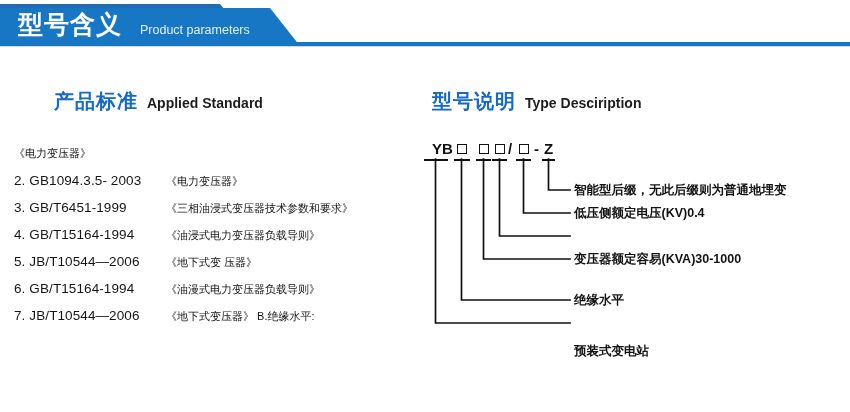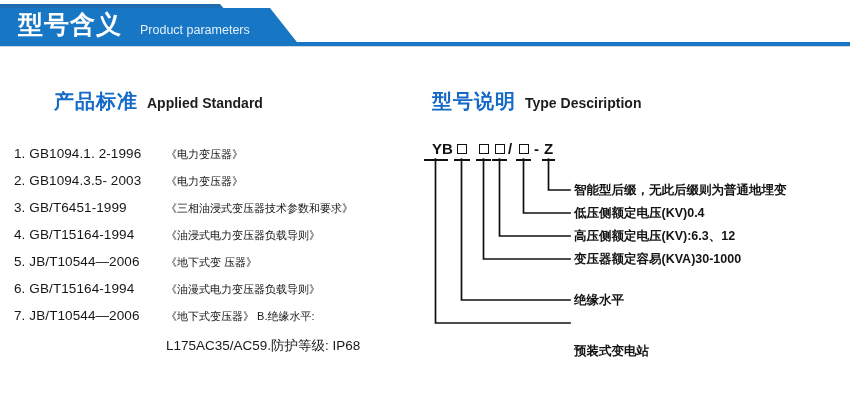--- a/index.html
+++ b/index.html
@@ -110,21 +110,20 @@
 <div class="sec-head" id="head-left">
   <span class="cn">产品标准</span><span class="en">Applied Standard</span>
 </div>
 
 <div class="sec-head" id="head-right">
   <span class="cn">型号说明</span><span class="en">Type Desciription</span>
 </div>
 
 <div class="std-list">
   <div class="std-row">
-    <span class="std-code"><span>1.</span>&nbsp;<span>GB1094.1. 2-1996</span></span>
       <span class="std-name">《电力变压器》</span>
   </div>
   <div class="std-row">
     <span class="std-code"><span>2.</span>&nbsp;<span>GB1094.3.5- 2003</span></span>
       <span class="std-name">《电力变压器》</span>
   </div>
   <div class="std-row">
     <span class="std-code"><span>3.</span>&nbsp;<span>GB/T6451-1999</span></span>
       <span class="std-name">《三相油浸式变压器技术参数和要求》</span>
   </div>
@@ -137,21 +136,20 @@
       <span class="std-name">《地下式变 压器》</span>
   </div>
   <div class="std-row">
     <span class="std-code"><span>6.</span>&nbsp;<span>GB/T15164-1994</span></span>
       <span class="std-name">《油漫式电力变压器负载导则》</span>
   </div>
   <div class="std-row">
     <span class="std-code"><span>7.</span>&nbsp;<span>JB/T10544—2006</span></span>
       <span class="std-name">《地下式变压器》 B.绝缘水平:</span>
   </div>
-  <div class="std-cont">L175AC35/AC59.防护等级: IP68</div>
 </div>
 
 <div class="model">
 
   <span class="tok" style="left:12px;text-align:right;">YB</span>
   <div class="box" style="left:37px;"></div>
   <div class="box" style="left:59px;"></div>
   <div class="box" style="left:75px;"></div>
   <span class="tok" style="left:88px;">/</span>
   <div class="box" style="left:99px;"></div>
@@ -177,17 +175,16 @@
       <path d="M63.5 19 L63.5 119 L150 119"></path>
 
       <path d="M41.5 19 L41.5 160 L150 160"></path>
 
       <path d="M15.5 19 L15.5 183 L150 183"></path>
     </g>
   </svg>
 
   <div class="lbl" style="left:154px; top:43px;">智能型后缀，无此后缀则为普通地埋变</div>
   <div class="lbl" style="left:154px; top:66px;">低压侧额定电压(KV)0.4</div>
-  <div class="lbl" style="left:154px; top:89px;">高压侧额定电压(KV):6.3、12</div>
   <div class="lbl" style="left:154px; top:112px;">变压器额定容易(KVA)30-1000</div>
   <div class="lbl" style="left:154px; top:153px;">绝缘水平</div>
   <div class="lbl" style="left:154px; top:176px;margin-top:28px;">预装式变电站</div>
 </div>
 
 </body></html>

